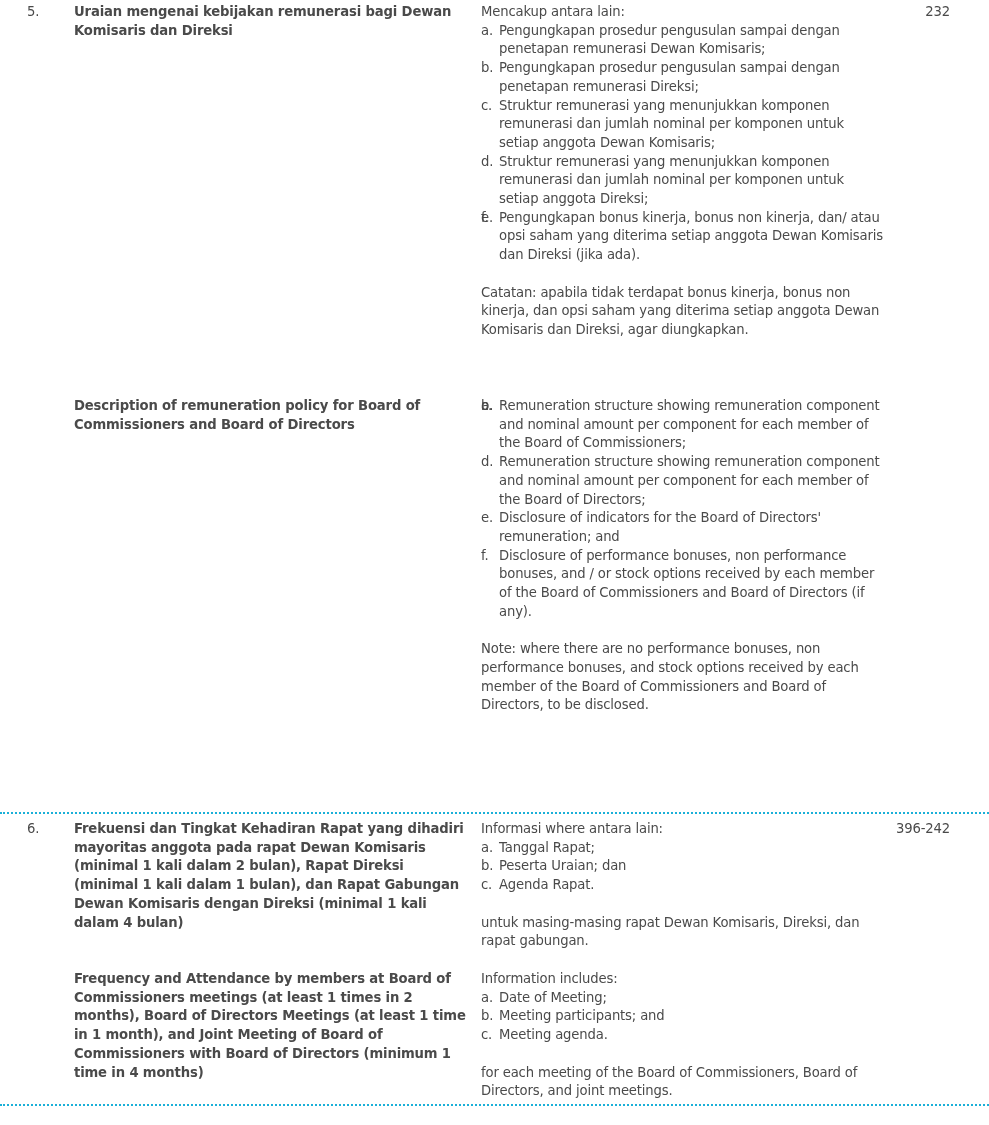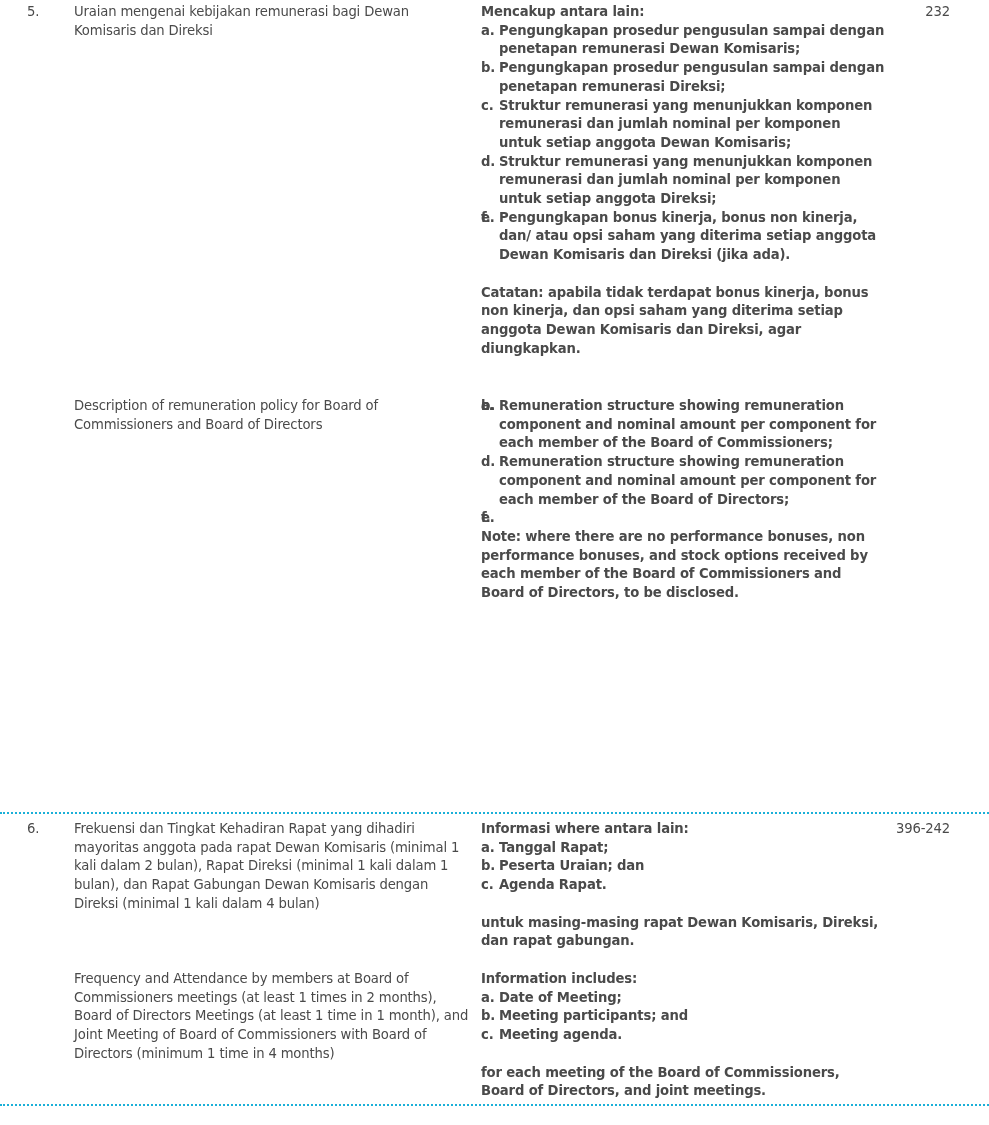--- a/index.html
+++ b/index.html
@@ -32,26 +32,26 @@
     }
     .num {
       position: absolute;
       left: 27px;
       width: 30px;
     }
     .col-left {
       position: absolute;
       left: 74px;
       width: 395px;
+      font-weight: bold;
     }
     .col-mid {
       position: absolute;
       left: 481px;
       width: 405px;
-      font-weight: bold;
     }
     .col-page {
       position: absolute;
       right: 39px;
       width: 90px;
       text-align: right;
     }
     .block { margin: 0; }
     ol.alpha {
       list-style: none;
@@ -92,22 +92,22 @@
 </div>
 
 <div class="row" style="top:397px;">
   <div class="col-left">Description of remuneration policy for Board of Commissioners and Board of Directors</div>
   <div class="col-mid">
     <ol class="alpha">
       <li><span class="mk">a.</span></li>
       <li><span class="mk">b.</span></li>
       <li><span class="mk">c.</span><span>Remuneration structure showing remuneration component and nominal amount per component for each member of the Board of Commissioners;</span></li>
       <li><span class="mk">d.</span><span>Remuneration structure showing remuneration component and nominal amount per component for each member of the Board of Directors;</span></li>
-      <li><span class="mk">e.</span></li>
-      <li><span class="mk">f.</span></li>
+      <li><span class="mk">e.</span><span>Disclosure of indicators for the Board of Directors' remuneration; and</span></li>
+      <li><span class="mk">f.</span><span>Disclosure of performance bonuses, non performance bonuses, and / or stock options received by each member of the Board of Commissioners and Board of Directors (if any).</span></li>
     </ol>
     <div class="gap"></div>
     <p class="block">Note: where there are no performance bonuses, non performance bonuses, and stock options received by each member of the Board of Commissioners and Board of Directors, to be disclosed.</p>
   </div>
 </div>
 
 <div class="divider" style="top:812px;"></div>
 
 <div class="row" style="top:820px;">
   <div class="num">6.</div>

